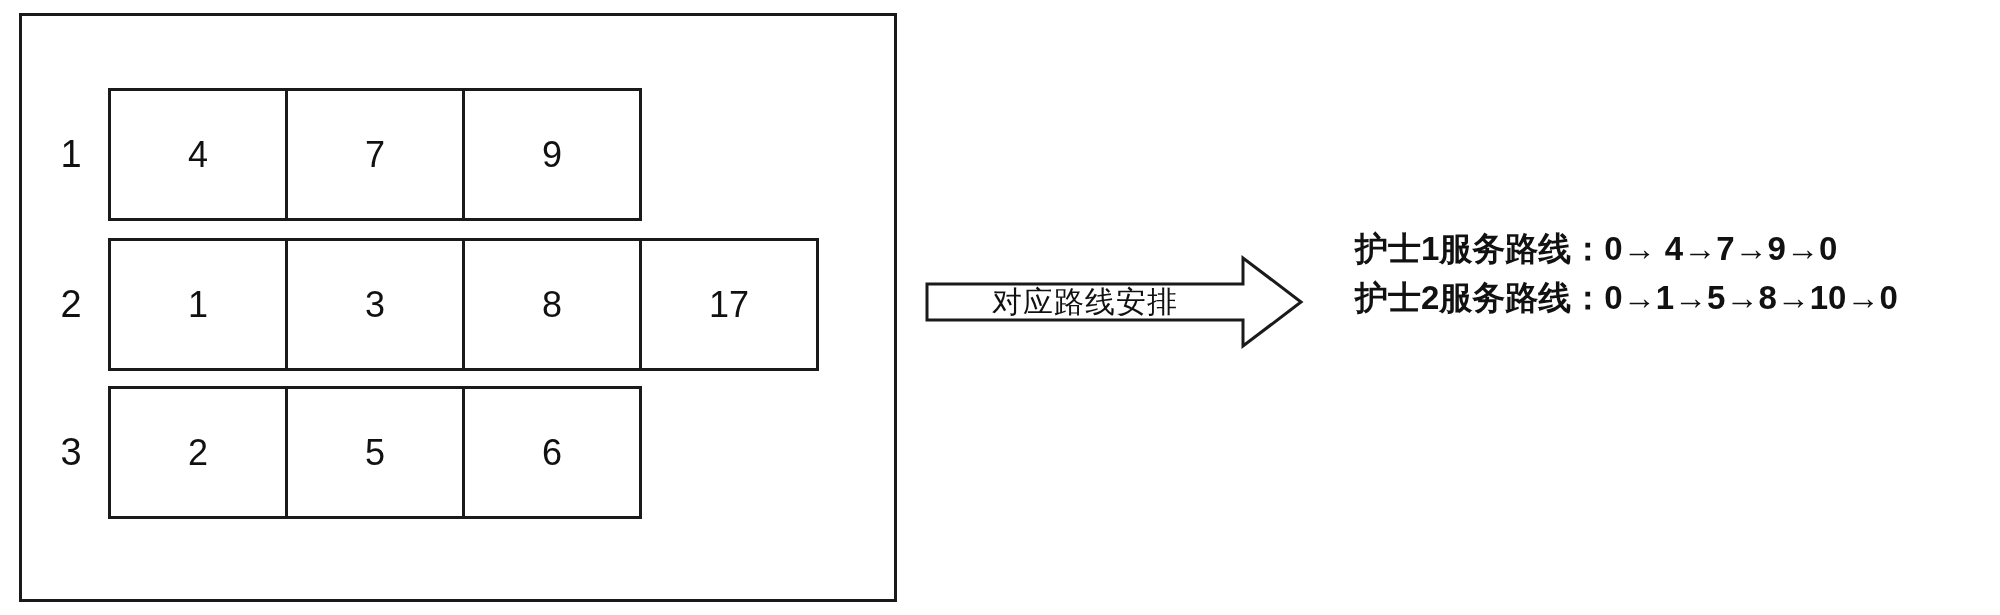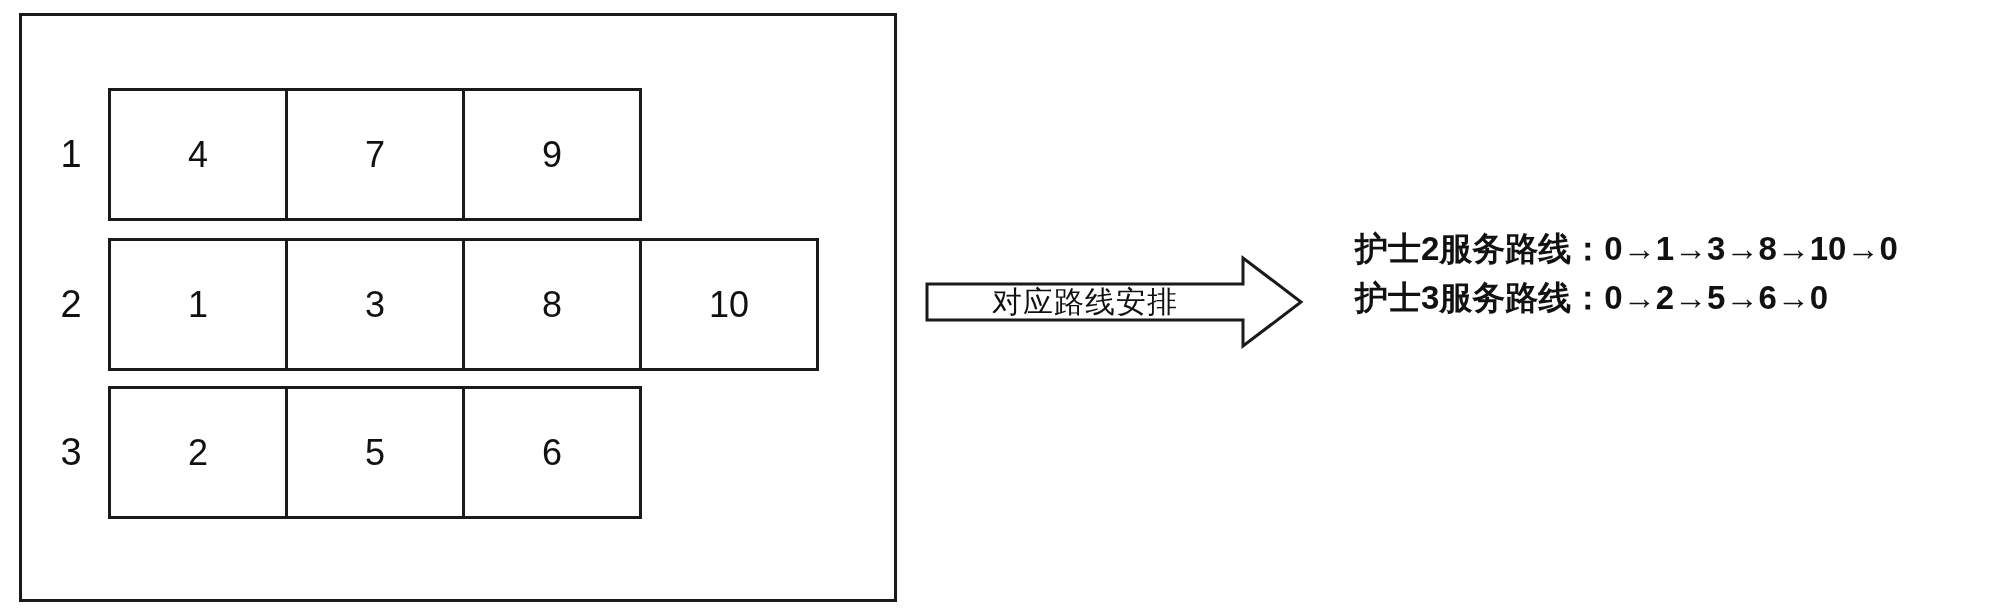--- a/index.html
+++ b/index.html
@@ -70,21 +70,21 @@
         <div class="cell">9</div>
       </div>
     </div>
 
     <div class="sched-row row-2">
       <div class="row-label">2</div>
       <div class="cells">
         <div class="cell">1</div>
         <div class="cell">3</div>
         <div class="cell">8</div>
-        <div class="cell">10</div>
+        <div class="cell">17</div>
       </div>
     </div>
 
     <div class="sched-row row-3">
       <div class="row-label">3</div>
       <div class="cells">
         <div class="cell">2</div>
         <div class="cell">5</div>
         <div class="cell">6</div>
       </div>
@@ -93,17 +93,17 @@
   </div>
 
   <div class="arrow-wrap">
     <svg width="380" height="96" viewBox="0 0 380 96">
       <polygon points="2,30 318,30 318,4 376,48 318,92 318,66 2,66" fill="#ffffff" stroke="#1a1a1a" stroke-width="3" stroke-linejoin="miter"></polygon>
     </svg>
     <div class="arrow-label">对应路线安排</div>
   </div>
 
   <div class="routes">
-    <div class="route-line">护士2服务路线：0→1→3→8→10→0</div>
-    <div class="route-line">护士3服务路线：0→2→5→6→0</div>
+    <div class="route-line">护士1服务路线：0→ 4→7→9→0</div>
+    <div class="route-line">护士2服务路线：0→1→5→8→10→0</div>
   </div>
 
 </div>
 
 </body></html>

